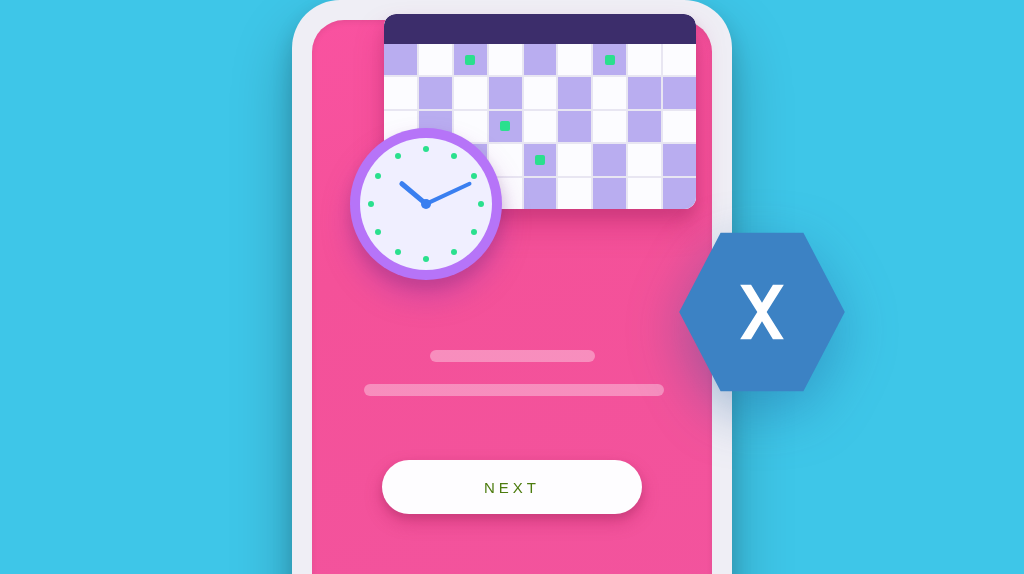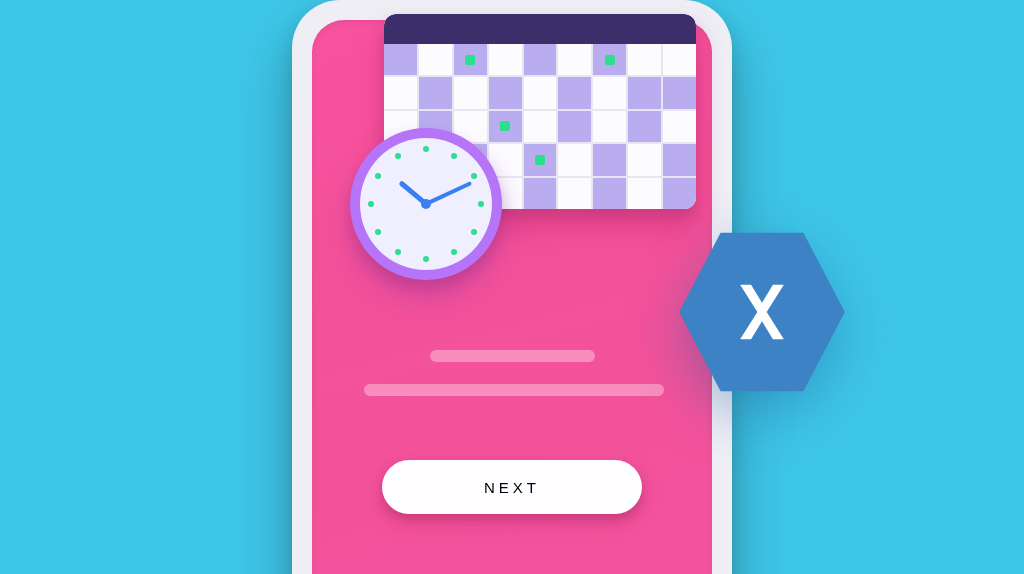--- a/index.html
+++ b/index.html
@@ -155,21 +155,21 @@
       height: 54px;
       background: #fefdff;
       border-radius: 30px;
       display: flex;
       align-items: center;
       justify-content: center;
       box-shadow: 0 8px 18px rgba(160,20,80,0.3), 0 4px 8px rgba(0,0,0,0.1);
       letter-spacing: 4px;
       font-size: 15px;
       font-weight: 500;
-      color: #000000;
+      color: #4d7c0f;
       cursor: pointer;
     }
 
     
     .hex {
       position: absolute;
       right: 172px;
       top: 222px;
       width: 180px;
       height: 180px;

